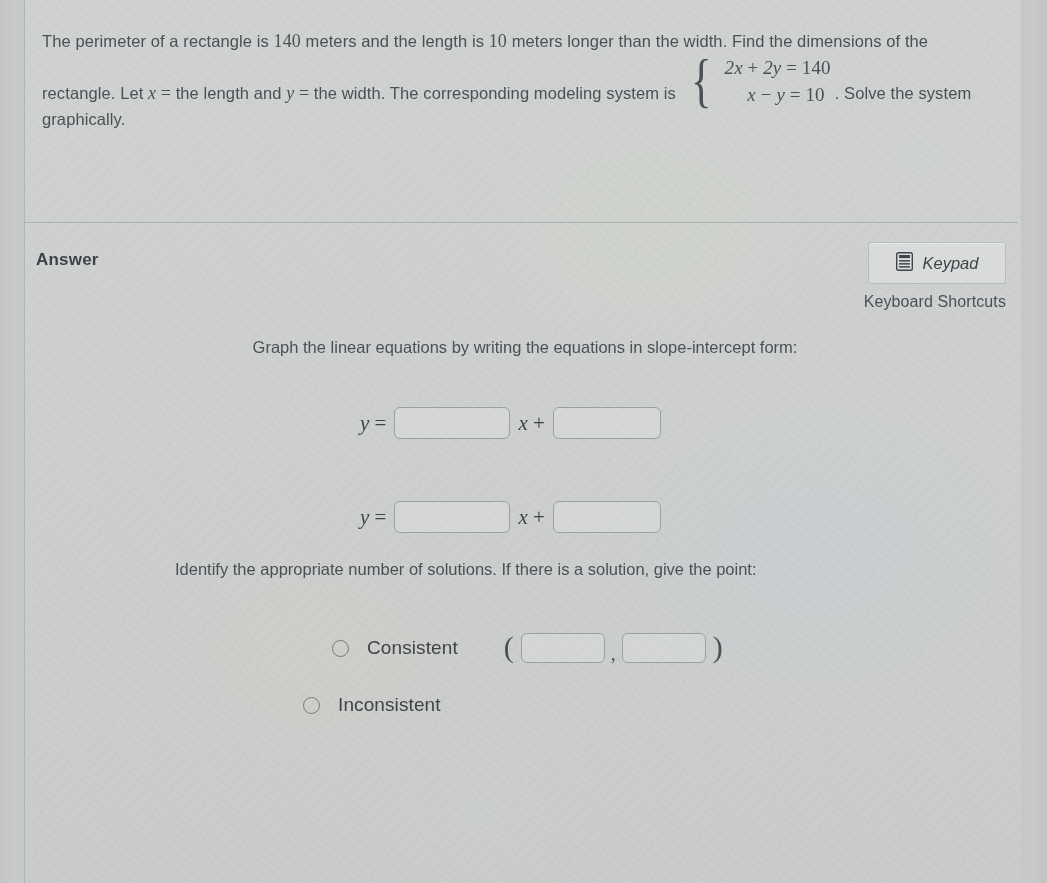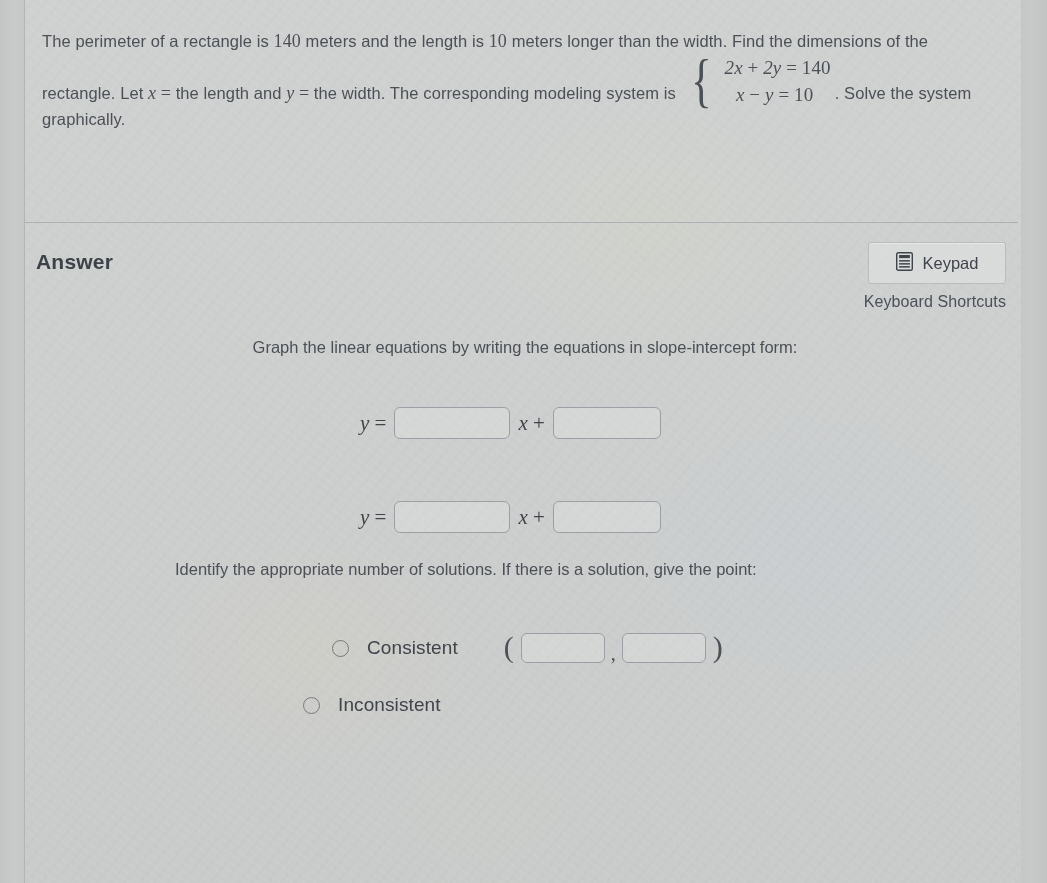--- a/index.html
+++ b/index.html
@@ -117,60 +117,61 @@
     margin-left: 8px;
   }
   .sys-eq {
     font-family: "Liberation Serif", serif;
     font-size: 19px;
     color: #4b5057;
     line-height: 25px;
     white-space: nowrap;
   }
   .sys-eq.row1 { text-align: left; }
-  .sys-eq.row2 { text-align: center; padding-right: 6px; }
+  .sys-eq.row2 { text-align: right; padding-right: 6px; }
   .sys-eq i { font-style: italic; }
 
   
   .divider {
     height: 0;
     border-top: 1px solid #aeb1b3;
     margin: 0;
     width: 993px;
   }
 
   
   .answer-head {
     position: relative;
     height: 92px;
   }
   .answer-label {
     position: absolute;
     left: 11px;
     top: 27px;
-    font-size: 21px;
+    font-size: 17px;
     font-weight: bold;
     color: #3d4248;
     letter-spacing: 0.2px;
   }
   .keypad-btn {
     position: absolute;
     right: 13px;
     top: 19px;
     width: 136px;
     height: 40px;
     border: 1px solid #b9bcbe;
     border-radius: 3px;
     background: rgba(224,226,226,0.62);
     display: flex;
     align-items: center;
     justify-content: center;
     gap: 10px;
     cursor: pointer;
     box-shadow: 0 1px 0 rgba(255,255,255,0.35) inset;
+    font-style: italic;
   }
   .keypad-label {
     font-size: 16.5px;
     color: #3f444a;
   }
   .keypad-icon { display: block; }
   .kb-shortcuts {
     position: absolute;
     right: 13px;
     top: 70px;

